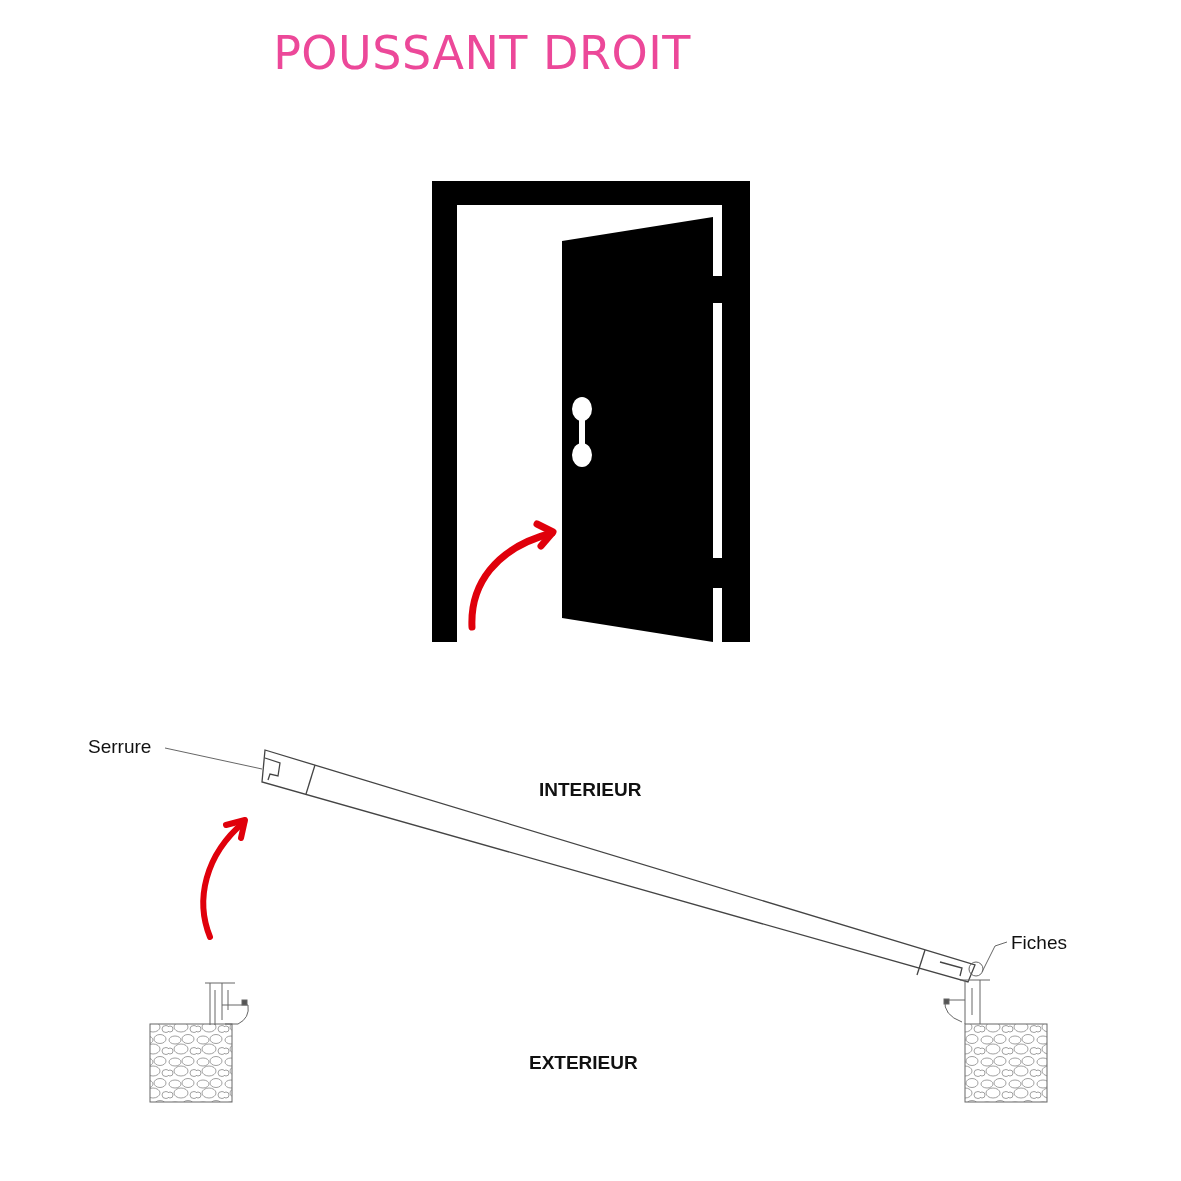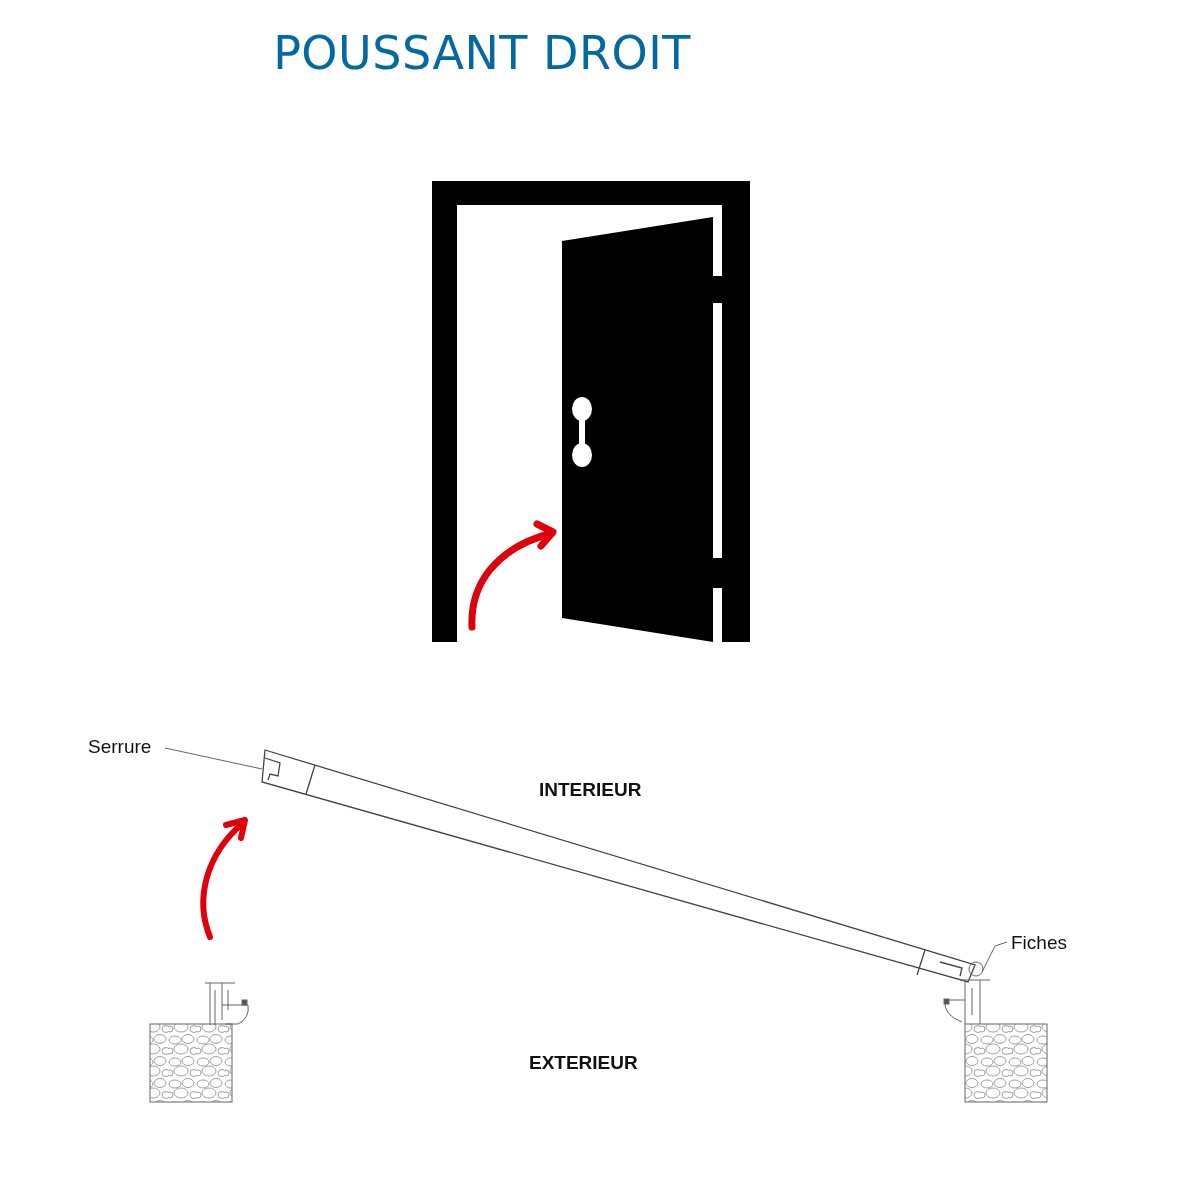--- a/index.html
+++ b/index.html
@@ -1,19 +1,19 @@
 <!DOCTYPE html>
 <html><head>
 <meta charset="utf-8">
 <style>
   html, body { margin: 0; padding: 0; background: #ffffff; }
   body { width: 1181px; height: 1181px; position: relative; overflow: hidden; font-family: "Liberation Sans", sans-serif; }
   .title {
     position: absolute; left: 0; top: 26px; width: 964px; text-align: center;
-    font-family: "DejaVu Sans", sans-serif; font-size: 46px; font-weight: 400; color: #0369a1;
+    font-family: "DejaVu Sans", sans-serif; font-size: 46px; font-weight: 400; color: #ec4899;
     letter-spacing: 0.5px;
   }
   svg.main { position: absolute; left: 0; top: 0; }
   .lbl-small { font-family: "Liberation Sans", sans-serif; font-size: 19px; fill: #111; }
   .lbl-bold { font-family: "Liberation Sans", sans-serif; font-size: 19px; font-weight: 700; fill: #111; }
 </style>
 </head>
 <body>
 
 <div class="title">POUSSANT DROIT</div>

